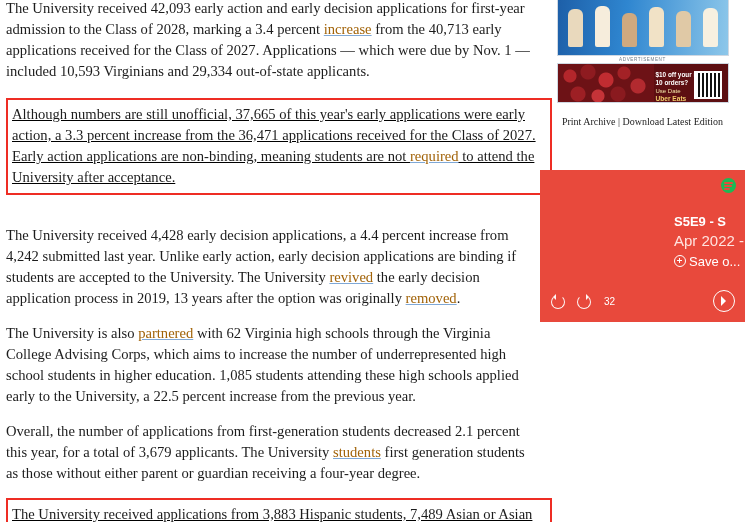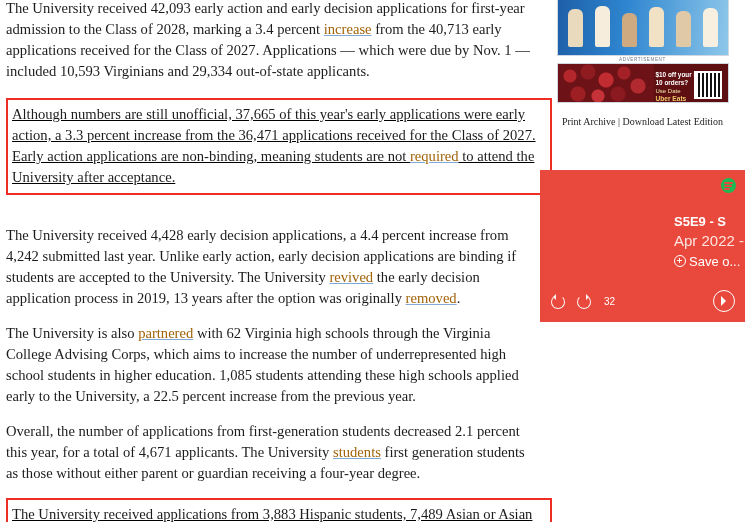--- a/index.html
+++ b/index.html
@@ -378,21 +378,21 @@
     <div class="hl-box box-a">
       <p class="para"><span>Although numbers are still unofficial, 37,665 of this year's early applications were early action, a 3.3 percent increase from the 36,471 applications received for the Class of 2027. Early action applications are non-binding, meaning students are not </span><a class="inline-link" href="#">required</a><span> to attend the University after acceptance.</span></p>
     </div>
 
     <div class="spacer-gap"></div>
 
     <p class="para"><span>The University received 4,428 early decision applications, a 4.4 percent increase from 4,242 submitted last year. Unlike early action, early decision applications are binding if students are accepted to the University. The University </span><a class="inline-link" href="#">revived</a><span> the early decision application process in 2019, 13 years after the option was originally </span><a class="inline-link" href="#">removed</a><span>.</span></p>
 
     <p class="para"><span>The University is also </span><a class="inline-link" href="#">partnered</a><span> with 62 Virginia high schools through the Virginia College Advising Corps, which aims to increase the number of underrepresented high school students in higher education. 1,085 students attending these high schools applied early to the University, a 22.5 percent increase from the previous year.</span></p>
 
-    <p class="para"><span>Overall, the number of applications from first-generation students decreased 2.1 percent this year, for a total of 4,671 applicants. The University </span><a class="inline-link" href="#">students</a><span> first generation students as those without either parent or guardian receiving a four-year degree.</span></p>
+    <p class="para"><span>Overall, the number of applications from first-generation students decreased 2.1 percent this year, for a total of 3,679 applicants. The University </span><a class="inline-link" href="#">students</a><span> first generation students as those without either parent or guardian receiving a four-year degree.</span></p>
 
     <div class="hl-box box-b">
       <p class="para">The University received applications from 3,883 Hispanic students, 7,489 Asian or Asian American students, 2,412 Black or African American students, 46 American Indian or Alaskan Native students, 33 Native Hawaiian or Pacific Islander students and 19,590 white students.</p>
     </div>
 
   </div>
 
   <div class="aside-col">
     <div class="aside-inner">
 

